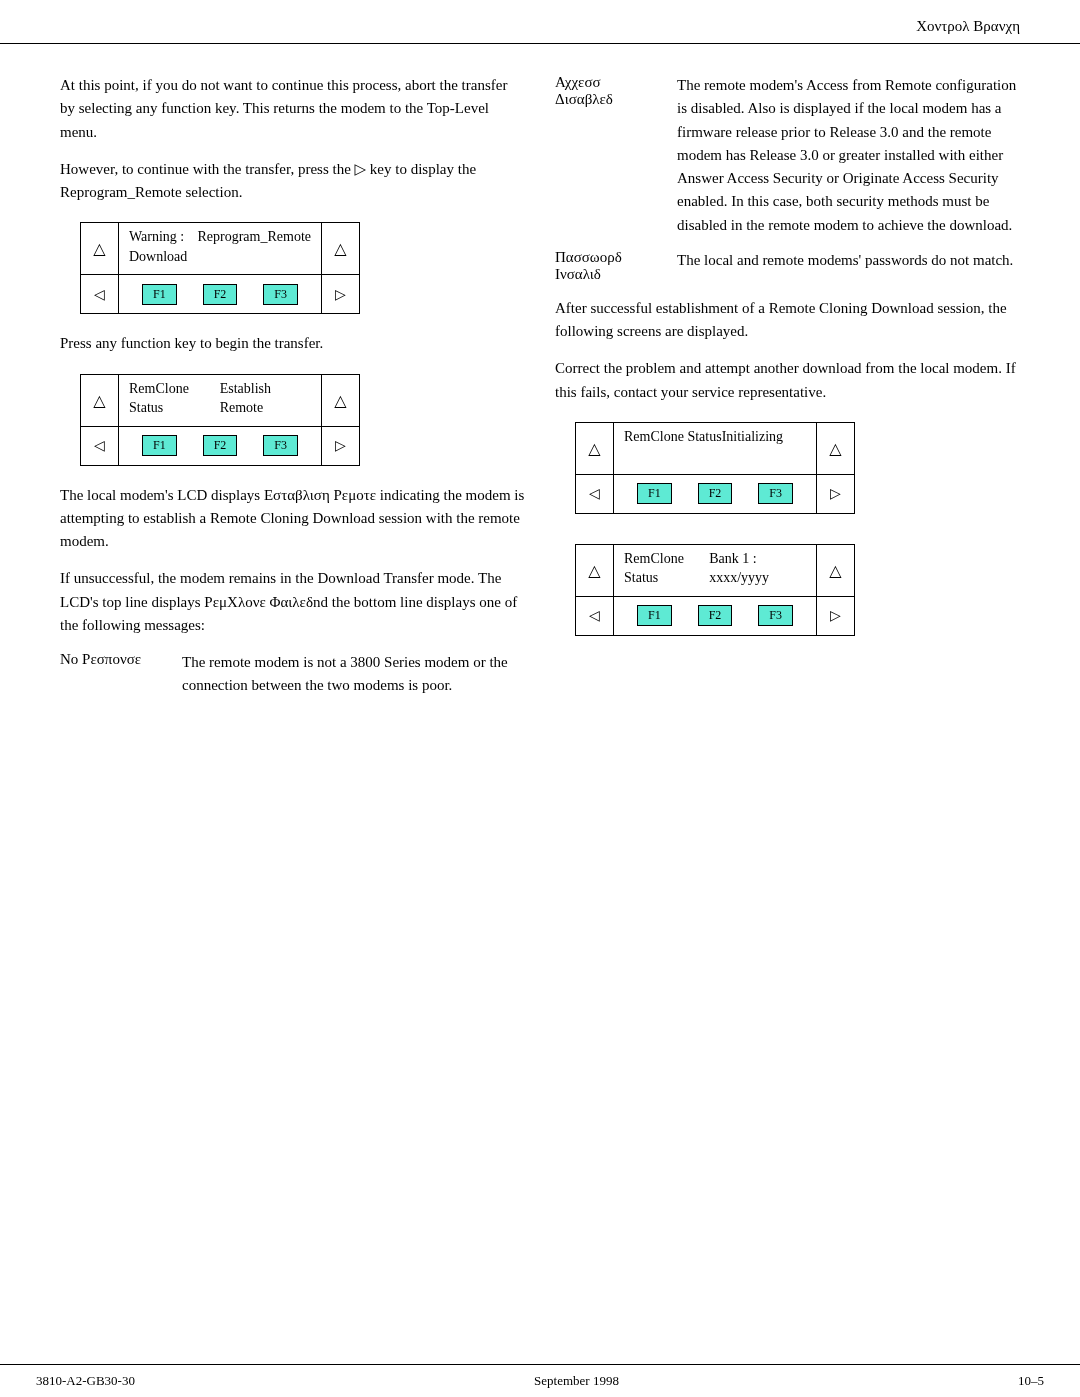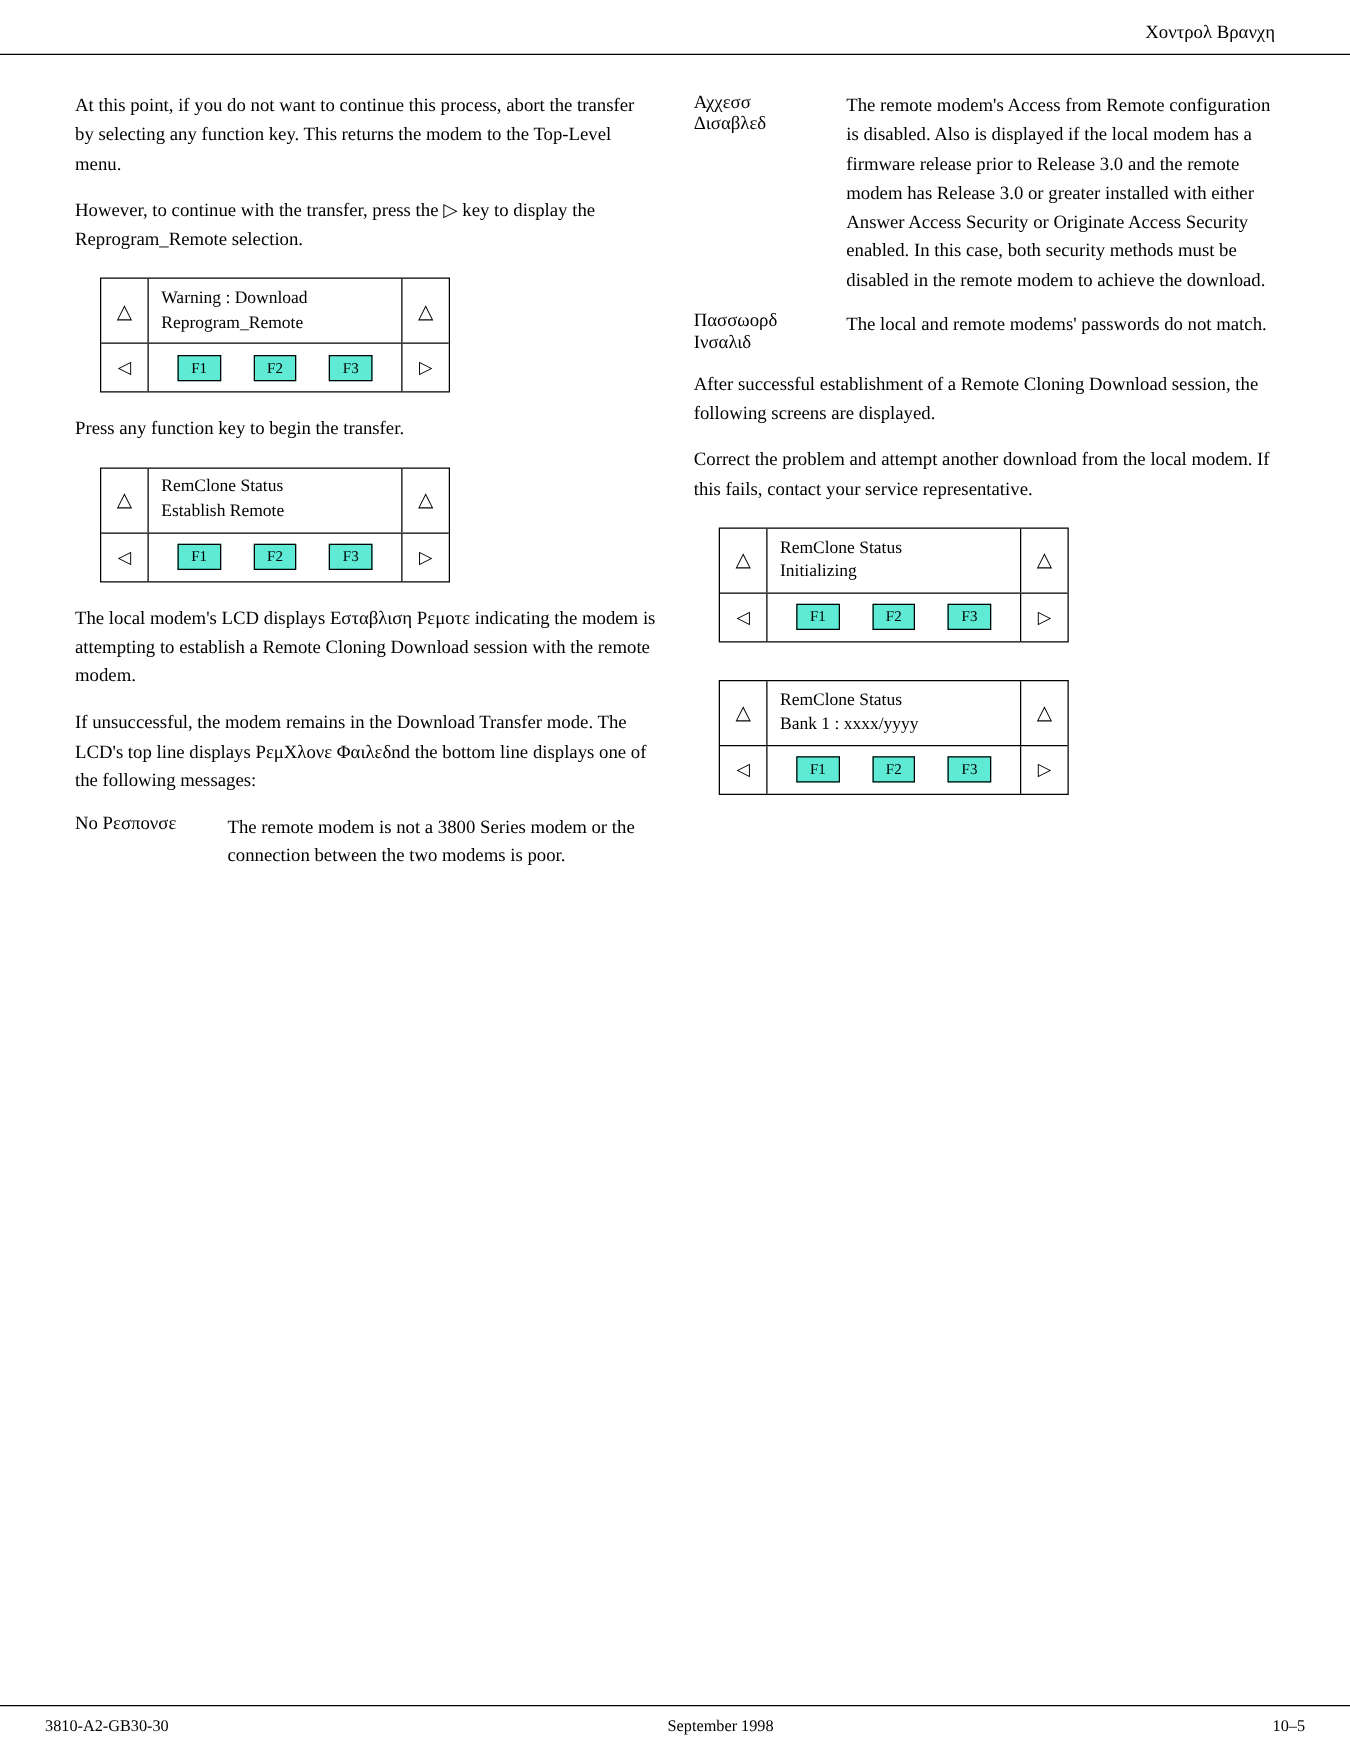--- a/index.html
+++ b/index.html
@@ -73,22 +73,21 @@
       display: flex;
       align-items: center;
       justify-content: center;
       border-right: 1.5px solid #000;
       font-size: 16px;
     }
 
     .lcd-display {
       flex: 1;
       display: flex;
-      flex-direction: column;
-      justify-content: center;
+      flex-direction: row;
       padding: 4px 10px;
       font-size: 14px;
       line-height: 1.4;
     }
 
     .lcd-btn-right {
       width: 38px;
       display: flex;
       align-items: center;
       justify-content: center;

